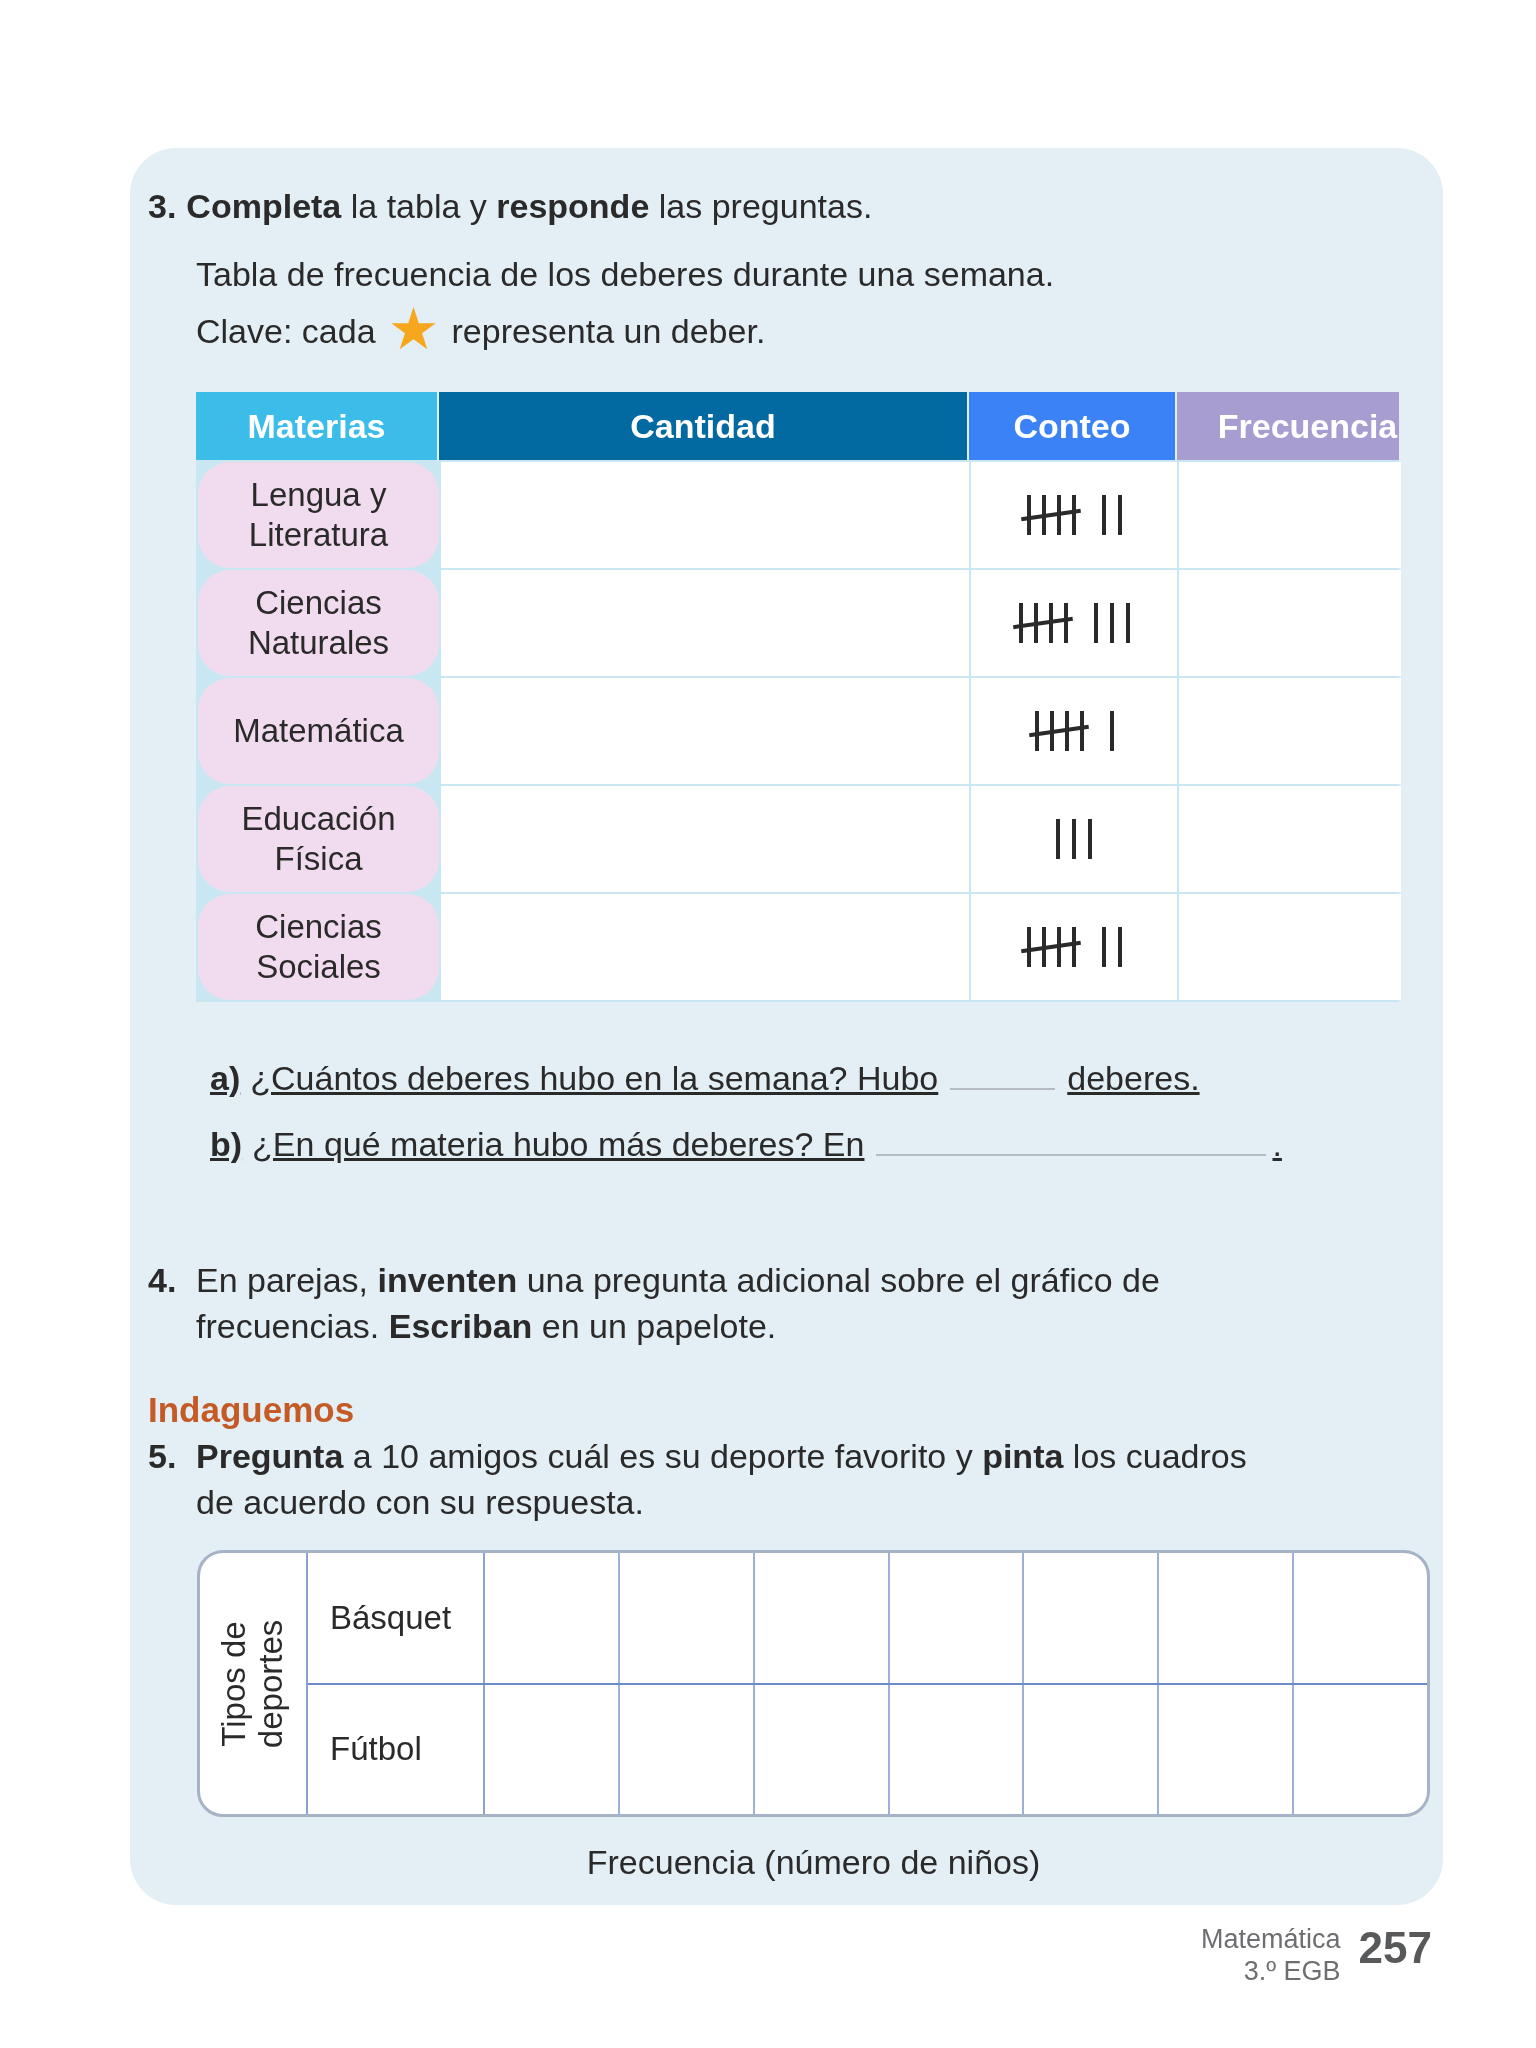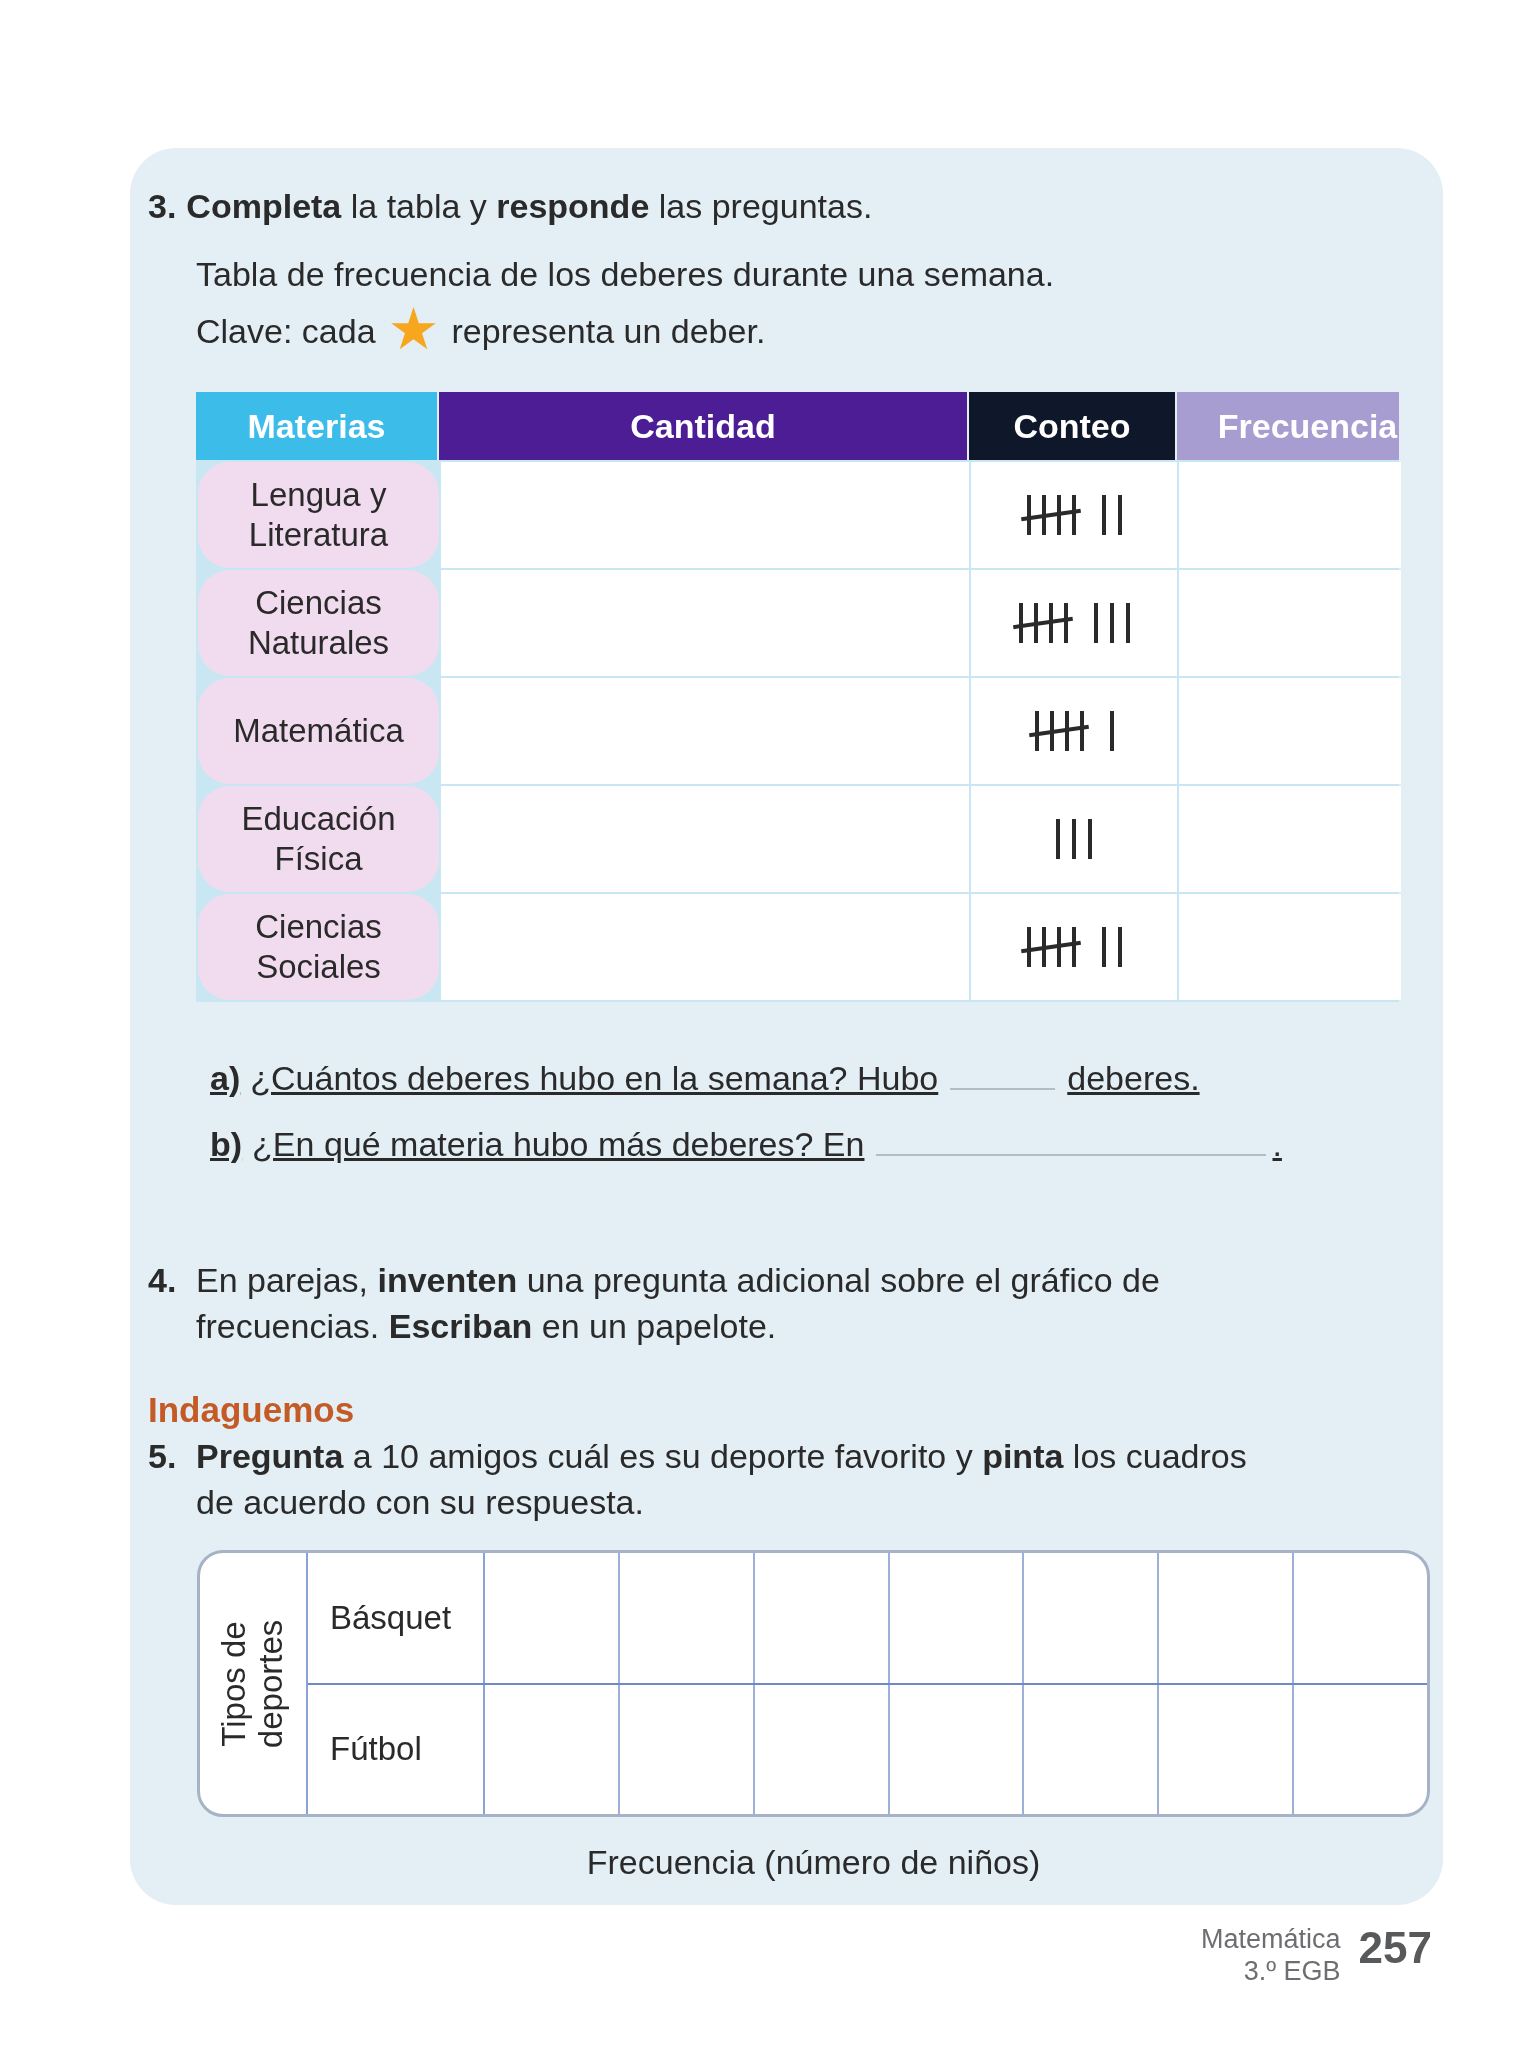--- a/index.html
+++ b/index.html
@@ -22,22 +22,22 @@
   .subtitle{left:66px;top:104px;}
   .clave{left:66px;top:154px;display:flex;align-items:center;gap:12px;}
   .star{font-size:58px;line-height:1;color:#f6a71e;transform:translateY(-2px);}
 
   
   .freq-table{left:66px;top:244px;width:1203px;}
   .thead{display:grid;grid-template-columns:241px 528px 206px 222px;column-gap:2px;}
   .hcell{height:68px;display:flex;align-items:center;justify-content:center;
          color:#ffffff;font-size:34px;font-weight:700;}
   .h-materias{background:#3cbde9;}
-  .h-cantidad{background:#4c1d95;}
-  .h-conteo{background:#0f172a;}
+  .h-cantidad{background:#0369a1;}
+  .h-conteo{background:#3b82f6;}
   .h-frecuencia{background:#a79dd1;padding-left:39px;}
   .tbody{display:grid;grid-template-columns:241px 528px 206px 222px;
          grid-auto-rows:106px;gap:2px;background:#c9e7f2;border:2px solid #c9e7f2;}
   .cell{background:#ffffff;}
   .materia{background:#f1dcef;display:flex;align-items:center;justify-content:center;
            text-align:center;white-space:pre-line;font-size:33px;line-height:1.2;border-radius:32px;}
 
   
   .tally{display:flex;align-items:center;justify-content:center;gap:26px;width:100%;height:100%;}
   .tgroup{position:relative;display:flex;gap:11px;}

